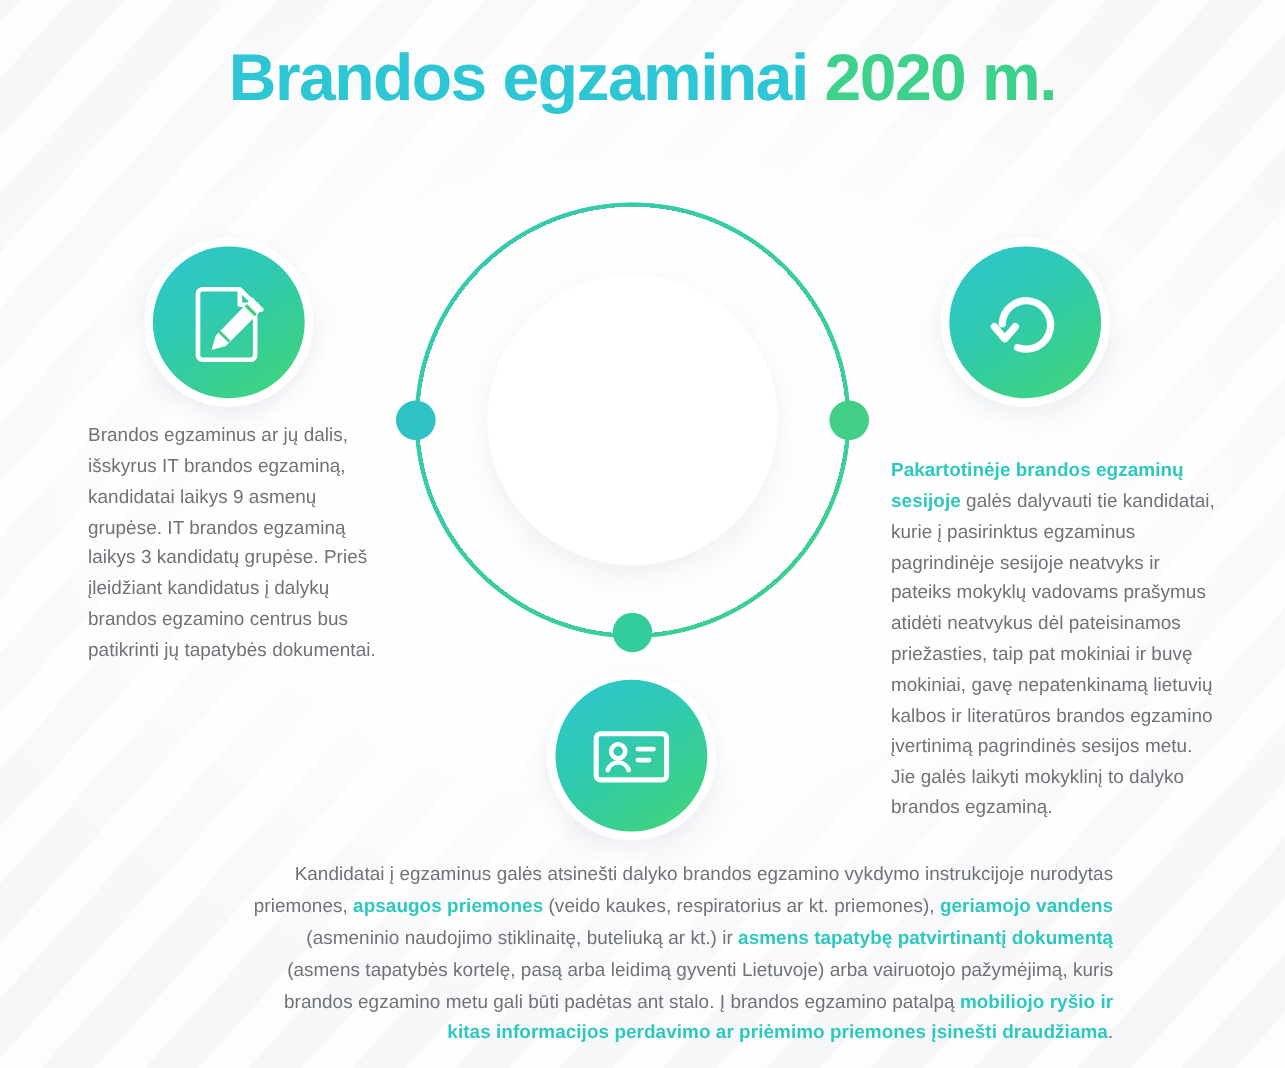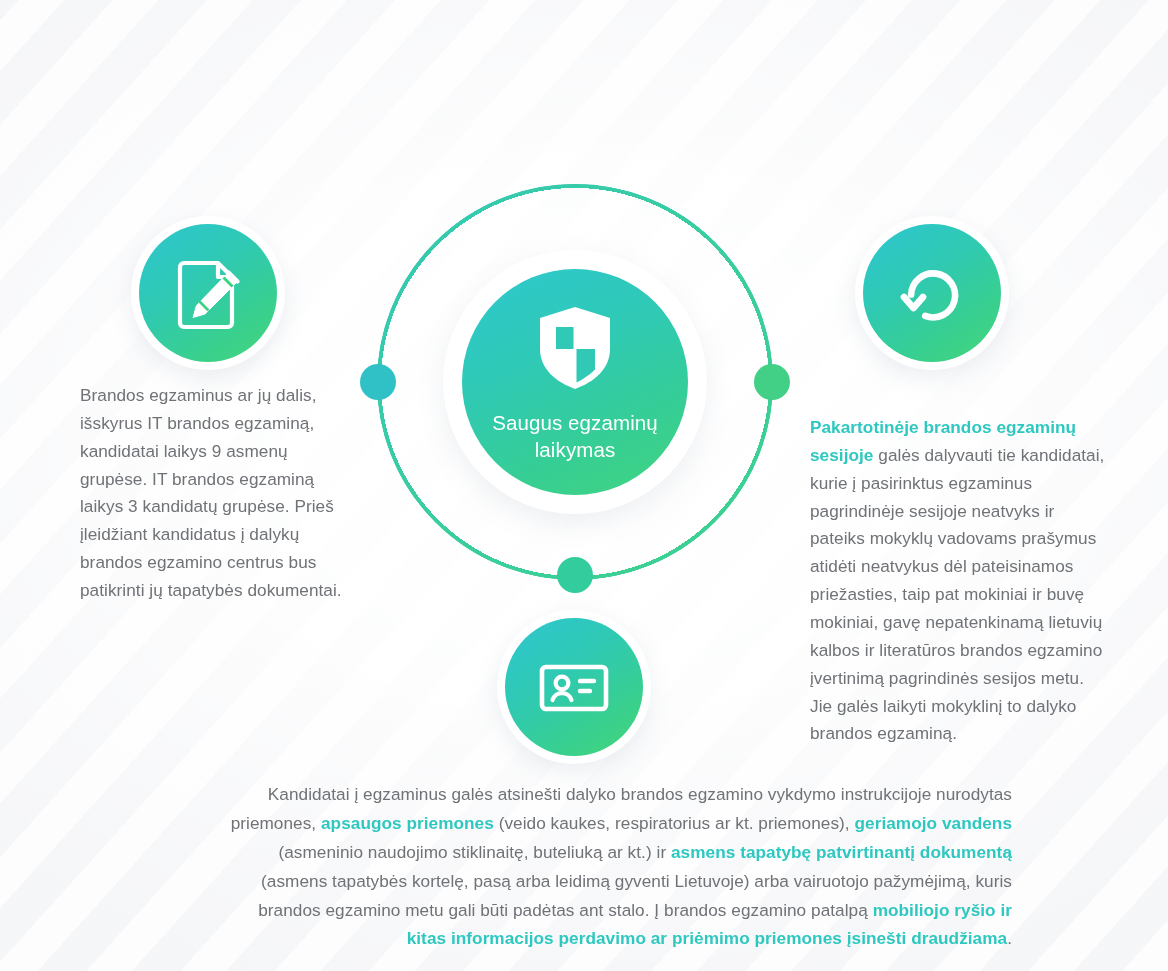--- a/index.html
+++ b/index.html
@@ -178,42 +178,30 @@
   .hl { color: #2ec8c0; font-weight: bold; }
 </style>
 </head>
 <body>
 
 <div id="bg-texture"></div>
 <div id="bg-fade"></div>
 
 <div id="page">
 
+  <h1 id="title"><span class="t-a">Brandos egzaminai </span><span class="t-b">2020 m.</span></h1>
 
   <div id="ring"></div>
   <div id="ring-grad"></div>
 
   <div class="ring-dot" id="dot-left"></div>
   <div class="ring-dot" id="dot-right"></div>
   <div class="ring-dot" id="dot-bottom"></div>
 
   <div id="center-halo"></div>
-  <div id="center-circle">
-    <svg id="center-shield" viewBox="0 0 78 86" aria-hidden="true">
-      <path d="M39 2 L74 13 V44 C74 64 58 77 39 84 C20 77 4 64 4 44 V13 Z" fill="#ffffff"></path>
-      <rect x="18" y="20" width="21" height="24" fill="none"></rect>
-      <path d="M39 20 H18 V44 H39 Z" fill="none" stroke="none"></path>
-      <g fill="#2fc9b6">
-        <path d="M20 22 H37.5 V44 H20 Z"></path>
-        <path d="M40.5 44 H59 V64.5 C53.5 70 47 74.2 40.5 77.6 Z"></path>
-      </g>
-    </svg>
-    <div id="center-label">Saugus egzaminų
-laikymas</div>
-  </div>
 
   <div class="sat-halo" id="sat-left-halo"></div>
   <div class="sat-circle" id="sat-left-circle">
     <svg width="92" height="92" viewBox="0 0 92 92" aria-hidden="true">
       <path d="M22 16 H56 L70 30 V76 a4 4 0 0 1 -4 4 H22 a4 4 0 0 1 -4 -4 V20 a4 4 0 0 1 4 -4 Z" fill="none" stroke="#ffffff" stroke-width="4.2" stroke-linejoin="round"></path>
       <path d="M56 16 V30 H70" fill="none" stroke="#ffffff" stroke-width="4.2" stroke-linejoin="round"></path>
       <path d="M66.5 25.5 l9 9 -32.5 32.5 -12 3.5 3.5 -12 Z" fill="#ffffff" stroke="#ffffff" stroke-width="1"></path>
       <path d="M66.5 25.5 l9 9" fill="none" stroke="#ffffff" stroke-width="4.2" stroke-linecap="round"></path>
       <path d="M61.5 30.5 l9 9" fill="none" stroke="#3fd083" stroke-width="3"></path>
       <path d="M37.5 54.5 l9 9" fill="none" stroke="#3fd083" stroke-width="2.6"></path>

